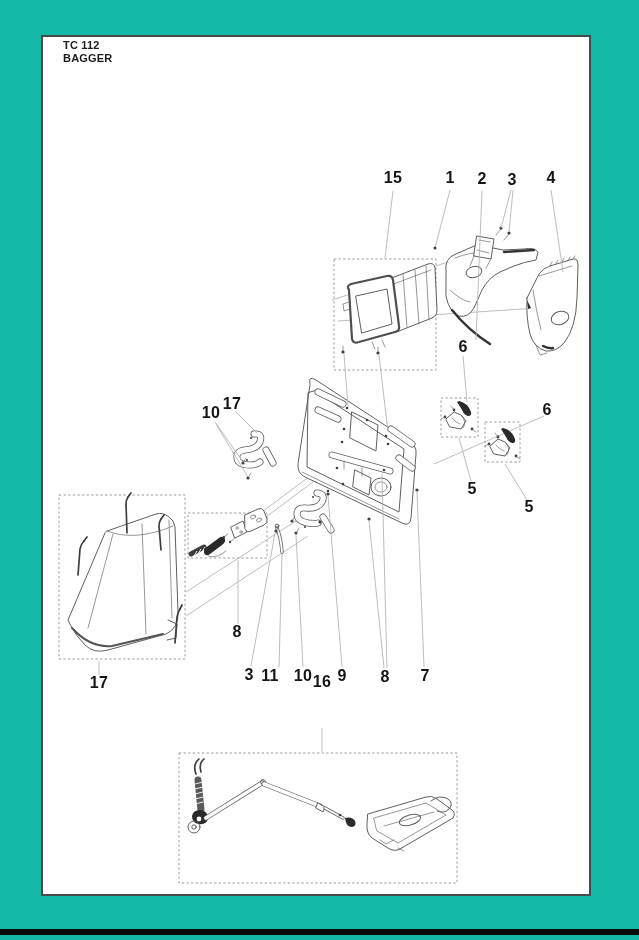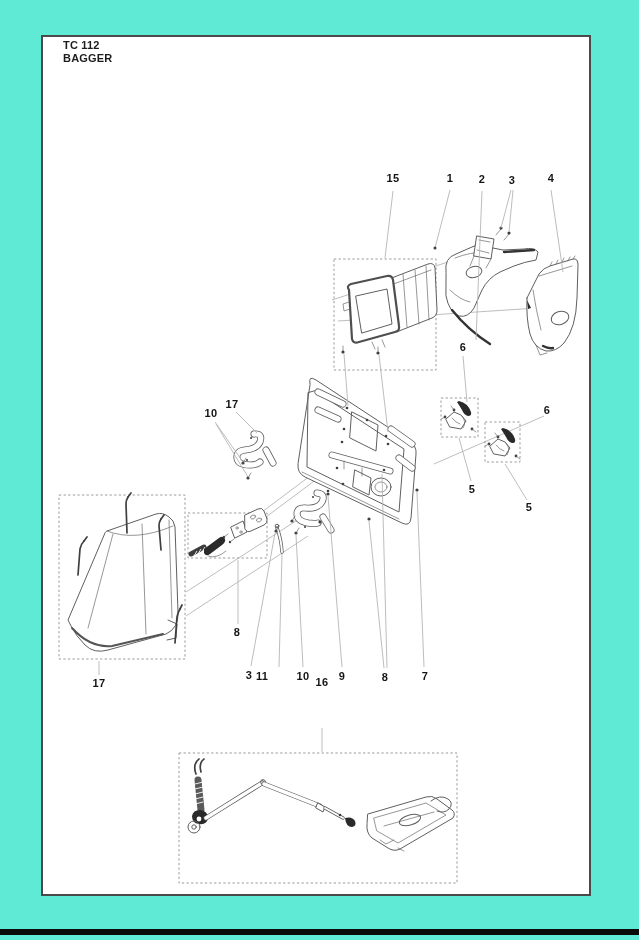--- a/index.html
+++ b/index.html
@@ -1,23 +1,23 @@
 <!DOCTYPE html>
 <html><head>
 <meta charset="utf-8">
 <style>
   html,body{margin:0;padding:0;background:#fff;}
-  .page{position:relative;width:639px;height:940px;background:#5eead4;overflow:hidden;
+  .page{position:relative;width:639px;height:940px;background:#14b8a6;overflow:hidden;
         font-family:"Liberation Sans", sans-serif;}
   .frame{position:absolute;left:41px;top:35px;width:550px;height:861px;
          border:2px solid #4a4a4a;box-sizing:border-box;background:#ffffff;}
   .title{position:absolute;left:63px;top:39px;font-weight:bold;font-size:11px;
          line-height:13px;color:#1c1c1c;letter-spacing:.2px;}
   .callout{position:absolute;transform:translate(-50%,-50%);font-weight:bold;
-           font-size:11px;color:#151515;letter-spacing:.3px;}
+           font-size:16px;color:#151515;letter-spacing:.3px;}
   .svgwrap{position:absolute;left:0;top:0;width:639px;height:940px;}
   .footbar{position:absolute;left:0;top:929px;width:639px;height:6px;background:#0a0a0a;}
   
   .ln{stroke:#5f5f5f;fill:none;stroke-width:1;stroke-linejoin:round;stroke-linecap:round;}
   .lnf{stroke:#5f5f5f;fill:#ffffff;stroke-width:1;stroke-linejoin:round;stroke-linecap:round;}
   .lnt{stroke:#6a6a6a;fill:none;stroke-width:.7;stroke-linejoin:round;stroke-linecap:round;}
   .thick{stroke:#4f4f4f;stroke-width:2.2;fill:#ffffff;stroke-linejoin:round;}
   .dk{fill:#2a2a2a;stroke:none;}
   .wire{stroke:#3f3f3f;stroke-width:1.7;fill:none;stroke-linecap:round;}
   .swoosh{stroke:#333;stroke-width:2.4;fill:none;stroke-linecap:round;}
@@ -302,21 +302,21 @@
   <span class="callout" style="left:551px;top:178px">4</span>
   <span class="callout" style="left:463px;top:347px">6</span>
   <span class="callout" style="left:547px;top:410px">6</span>
   <span class="callout" style="left:472px;top:489px">5</span>
   <span class="callout" style="left:529px;top:507px">5</span>
   <span class="callout" style="left:211px;top:413px">10</span>
   <span class="callout" style="left:232px;top:404px">17</span>
   <span class="callout" style="left:99px;top:683px">17</span>
   <span class="callout" style="left:237px;top:632px">8</span>
   <span class="callout" style="left:249px;top:675px">3</span>
-  <span class="callout" style="left:262px;top:676px">11</span>
+  <span class="callout" style="left:270px;top:676px">11</span>
   <span class="callout" style="left:303px;top:676px">10</span>
   <span class="callout" style="left:342px;top:676px">9</span>
   <span class="callout" style="left:385px;top:677px">8</span>
   <span class="callout" style="left:425px;top:676px">7</span>
   <span class="callout" style="left:322px;top:682px">16</span>
 
   <div class="footbar"></div>
 </div>
 
 </body></html>

